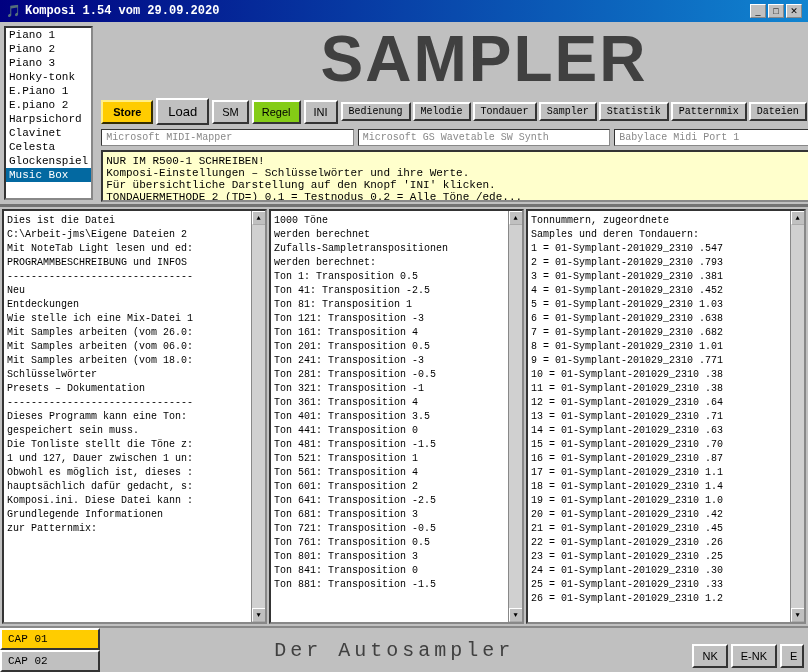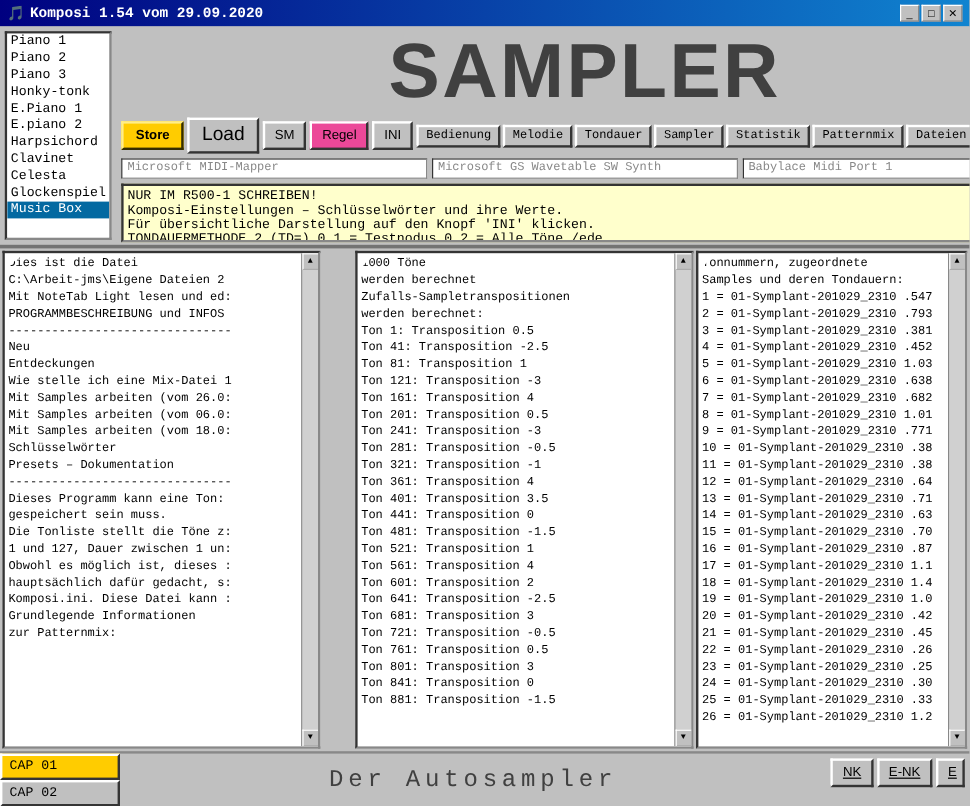--- a/index.html
+++ b/index.html
@@ -101,34 +101,34 @@
       font-size: 11px;
       font-weight: bold;
       cursor: pointer;
     }
     .btn-load {
       background: #c0c0c0;
       border: 2px outset #fff;
       border-right-color: #888;
       border-bottom-color: #888;
       padding: 4px 10px;
-      font-size: 16px;
+      font-size: 13px;
       cursor: pointer;
     }
     .btn-sm {
       background: #c0c0c0;
       border: 2px outset #fff;
       border-right-color: #888;
       border-bottom-color: #888;
       padding: 4px 8px;
       font-size: 11px;
       cursor: pointer;
     }
     .btn-regel {
-      background: #ec4899;
+      background: #84cc16;
       border: 2px outset #fff;
       border-right-color: #888;
       border-bottom-color: #888;
       padding: 4px 8px;
       font-size: 11px;
       cursor: pointer;
     }
     .btn-ini {
       background: #c0c0c0;
       border: 2px outset #fff;
@@ -203,21 +203,20 @@
       position: relative;
       display: flex;
     }
     .panel-content {
       flex: 1;
       overflow: hidden;
       padding: 3px;
       font-size: 10px;
       line-height: 1.4;
       font-family: 'Courier New', monospace;
-      border-radius: 25px;
     }
     .panel-scrollbar {
       width: 14px;
       background: #c0c0c0;
       border-left: 1px solid #888;
       display: flex;
       flex-direction: column;
       align-items: center;
     }
     .scroll-up, .scroll-down {
@@ -231,21 +230,21 @@
       font-size: 8px;
       cursor: pointer;
     }
     .scroll-track {
       flex: 1;
       background: #d0d0d0;
       width: 100%;
     }
 
     .left-panel { width: 265px; }
-    .middle-panel { width: 282px; margin-left: 27px; }
+    .middle-panel { width: 255px; }
     .right-panel-mid { flex: 1; }
 
     
     .bottom-bar {
       height: 46px;
       background: #c0c0c0;
       border-top: 2px solid #888;
       display: flex;
       align-items: stretch;
     }
@@ -276,24 +275,23 @@
       justify-content: center;
     }
     .autosampler-label {
       font-size: 20px;
       font-family: 'Courier New', monospace;
       letter-spacing: 4px;
       color: #404040;
     }
     .bottom-right {
       display: flex;
-      align-items: flex-start;
+      align-items: flex-end;
       gap: 3px;
       padding: 4px;
-      text-decoration: underline;
     }
     .btn-nk {
       background: #c0c0c0;
       border: 2px outset #fff;
       border-right-color: #888;
       border-bottom-color: #888;
       padding: 4px 8px;
       font-size: 11px;
       cursor: pointer;
     }

